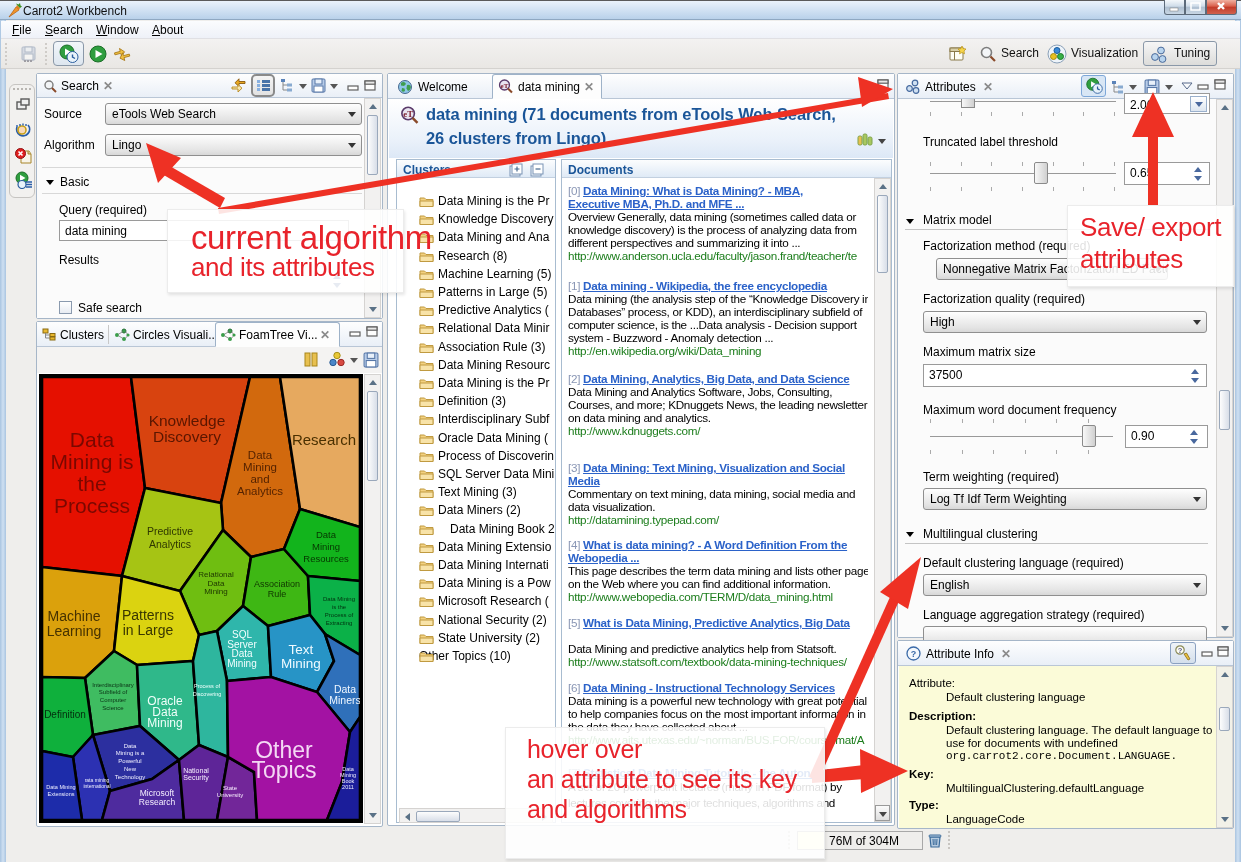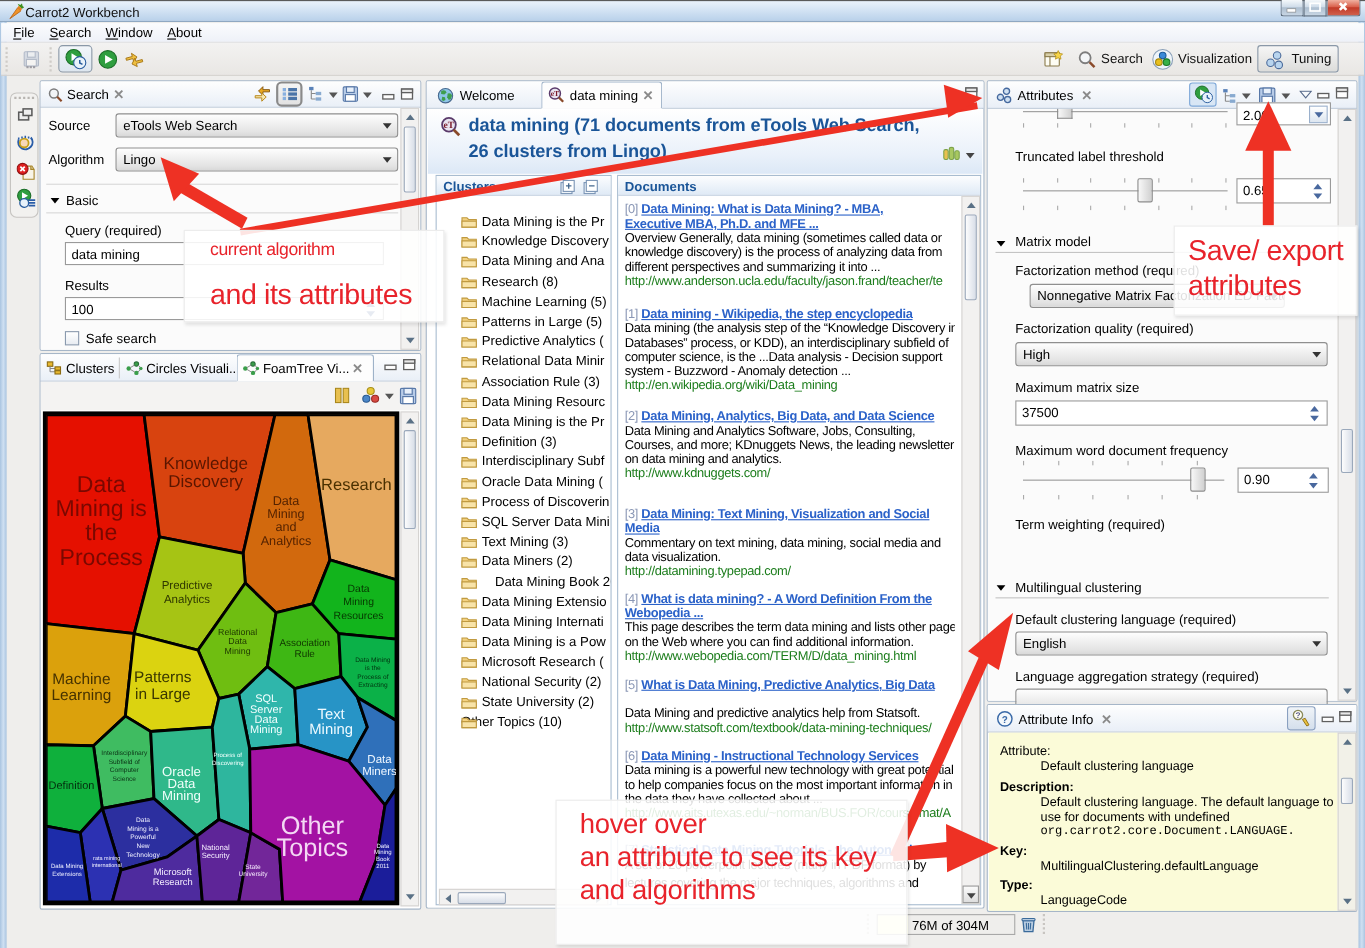--- a/index.html
+++ b/index.html
@@ -236,23 +236,20 @@
         </div>
       <div class="hline" style="left:5px;top:69px;width:320px;background:#d8d8d8"></div>
       <div class="tri" style="left:9px;top:82px"></div>
       <span class="lab" style="left:23px;top:77px">Basic</span>
       <div class="hline" style="left:5px;top:95px;width:320px;background:#d8d8d8"></div>
       <span class="lab" style="left:22px;top:105px">Query (required)</span>
       <div class="tinput" style="left:22px;top:122px;width:290px">
           <span class="ct">data mining</span>
         </div>
       <span class="lab" style="left:22px;top:155px">Results</span>
-      <div class="tinput" style="left:22px;top:172px;width:290px">
-          <span class="ct">100</span>
-        </div>
       <div class="spin" style="left:294px;top:173px">
           <span class="up"></span>
           <span class="dn"></span>
         </div>
       <div class="abs" style="left:22px;top:203px;width:13px;height:13px;border:1px solid #8a9aae;background:linear-gradient(#fff,#e8ecf2)"></div>
       <span class="lab" style="left:41px;top:203px">Safe search</span>
     </div>
     <div class="sbv" style="left:327px;top:24px;height:220px">
       <div class="sarr" style="left:4px;top:5px;border-left:4px solid transparent;border-right:4px solid transparent;border-bottom:5px solid #5a7186"></div>
       <div class="thumbv" style="top:16px;height:60px"></div>
@@ -592,21 +589,21 @@
           <span class="lab blue-head" style="left:6px;top:3px">Documents</span>
         </div>
         <div class="abs" id="doclist" style="left:6px;top:24px;width:300px;height:638px;overflow:hidden;line-height:13px;font-size:11.7px;letter-spacing:-0.3px">
             <div style="white-space:nowrap"><span class="docidx">[0] </span><span class="doctitle">Data Mining: What is Data Mining? - MBA,</span></div>
             <div style="white-space:nowrap"><span class="doctitle">Executive MBA, Ph.D. and MFE ...</span></div>
             <div style="white-space:nowrap">Overview Generally, data mining (sometimes called data or</div>
             <div style="white-space:nowrap">knowledge discovery) is the process of analyzing data from</div>
             <div style="white-space:nowrap">different perspectives and summarizing it into ...</div>
             <div class="docurl" style="white-space:nowrap">http://www.anderson.ucla.edu/faculty/jason.frand/teacher/te</div>
             <div style="height:17px"></div>
-            <div style="white-space:nowrap"><span class="docidx">[1] </span><span class="doctitle">Data mining - Wikipedia, the step encyclopedia</span></div>
+            <div style="white-space:nowrap"><span class="docidx">[1] </span><span class="doctitle">Data mining - Wikipedia, the free encyclopedia</span></div>
             <div style="white-space:nowrap">Data mining (the analysis step of the “Knowledge Discovery in</div>
             <div style="white-space:nowrap">Databases” process, or KDD), an interdisciplinary subfield of</div>
             <div style="white-space:nowrap">computer science, is the ...Data analysis - Decision support</div>
             <div style="white-space:nowrap">system - Buzzword - Anomaly detection ...</div>
             <div class="docurl" style="white-space:nowrap">http://en.wikipedia.org/wiki/Data_mining</div>
             <div style="height:15px"></div>
             <div style="white-space:nowrap"><span class="docidx">[2] </span><span class="doctitle">Data Mining, Analytics, Big Data, and Data Science</span></div>
             <div style="white-space:nowrap">Data Mining and Analytics Software, Jobs, Consulting,</div>
             <div style="white-space:nowrap">Courses, and more; KDnuggets News, the leading newsletter</div>
             <div style="white-space:nowrap">on data mining and analytics.</div>
@@ -781,20 +778,24 @@
           <i style="position:absolute;left:158px;top:0;width:1px;height:4px;background:#aaa"></i>
         </div>
       <div class="tinput" style="left:227px;top:326px;width:83px;height:23px">
           <span class="ct">0.90</span>
         </div>
       <div class="spin" style="left:290px;top:328px">
           <span class="up"></span>
           <span class="dn"></span>
         </div>
       <span class="lab" style="left:25px;top:371px">Term weighting (required)</span>
+      <div class="combo" style="left:25px;top:389px;width:284px">
+          <span class="ct">Log Tf Idf Term Weighting</span>
+          <span class="ca"></span>
+        </div>
       <div class="tri" style="left:8px;top:433px"></div>
       <span class="lab" style="left:25px;top:428px">Multilingual clustering</span>
       <div class="hline" style="left:7px;top:444px;width:303px;background:#c4c4c4"></div>
       <span class="lab" style="left:25px;top:457px">Default clustering language (required)</span>
       <div class="combo" style="left:25px;top:475px;width:284px">
           <span class="ct">English</span>
           <span class="ca"></span>
         </div>
       <span class="lab" style="left:25px;top:509px">Language aggregation strategy (required)</span>
       <div class="combo" style="left:25px;top:527px;width:284px"></div>
@@ -866,21 +867,21 @@
       <path d="M862 107 L858 77 L893 89 Z"></path>
       <path d="M1148 205 L1148 130 L1158 130 L1158 205 Z"></path>
       <path d="M1132 137 L1153 92 L1174 137 Z"></path>
       <path d="M809 777 L890 597 L899 601 L818 781 Z"></path>
       <path d="M880 592 L921 557 L908 609 Z"></path>
       <path d="M812 771 L864 765 L865 779 L812 783 Z"></path>
       <path d="M860 749 L908 771 L861 793 Z"></path>
     </g>
   </svg>
   <div class="ann" style="left:167px;top:209px;width:237px;height:84px">
-    <div class="t" style="left:23px;top:9px;font-size:16px;letter-spacing:-0.4px">current algorithm</div>
+    <div class="t" style="left:23px;top:9px;font-size:33px;letter-spacing:-0.4px">current algorithm</div>
     <div class="t" style="left:23px;top:42px;font-size:26px;letter-spacing:-0.4px">and its attributes</div>
   </div>
   <div class="ann" style="left:1067px;top:205px;width:167px;height:82px">
     <div class="t" style="left:12px;top:6px;font-size:26px;letter-spacing:-0.4px">Save/ export</div>
     <div class="t" style="left:12px;top:38px;font-size:26px;letter-spacing:-0.4px">attributes</div>
   </div>
   <div class="ann" style="left:505px;top:727px;width:320px;height:132px">
     <div class="t" style="left:21px;top:7px;font-size:25px;letter-spacing:-0.3px">hover over</div>
     <div class="t" style="left:21px;top:37px;font-size:25px;letter-spacing:-0.3px">an attribute to see its key</div>
     <div class="t" style="left:21px;top:67px;font-size:25px;letter-spacing:-0.3px">and algorithms</div>

